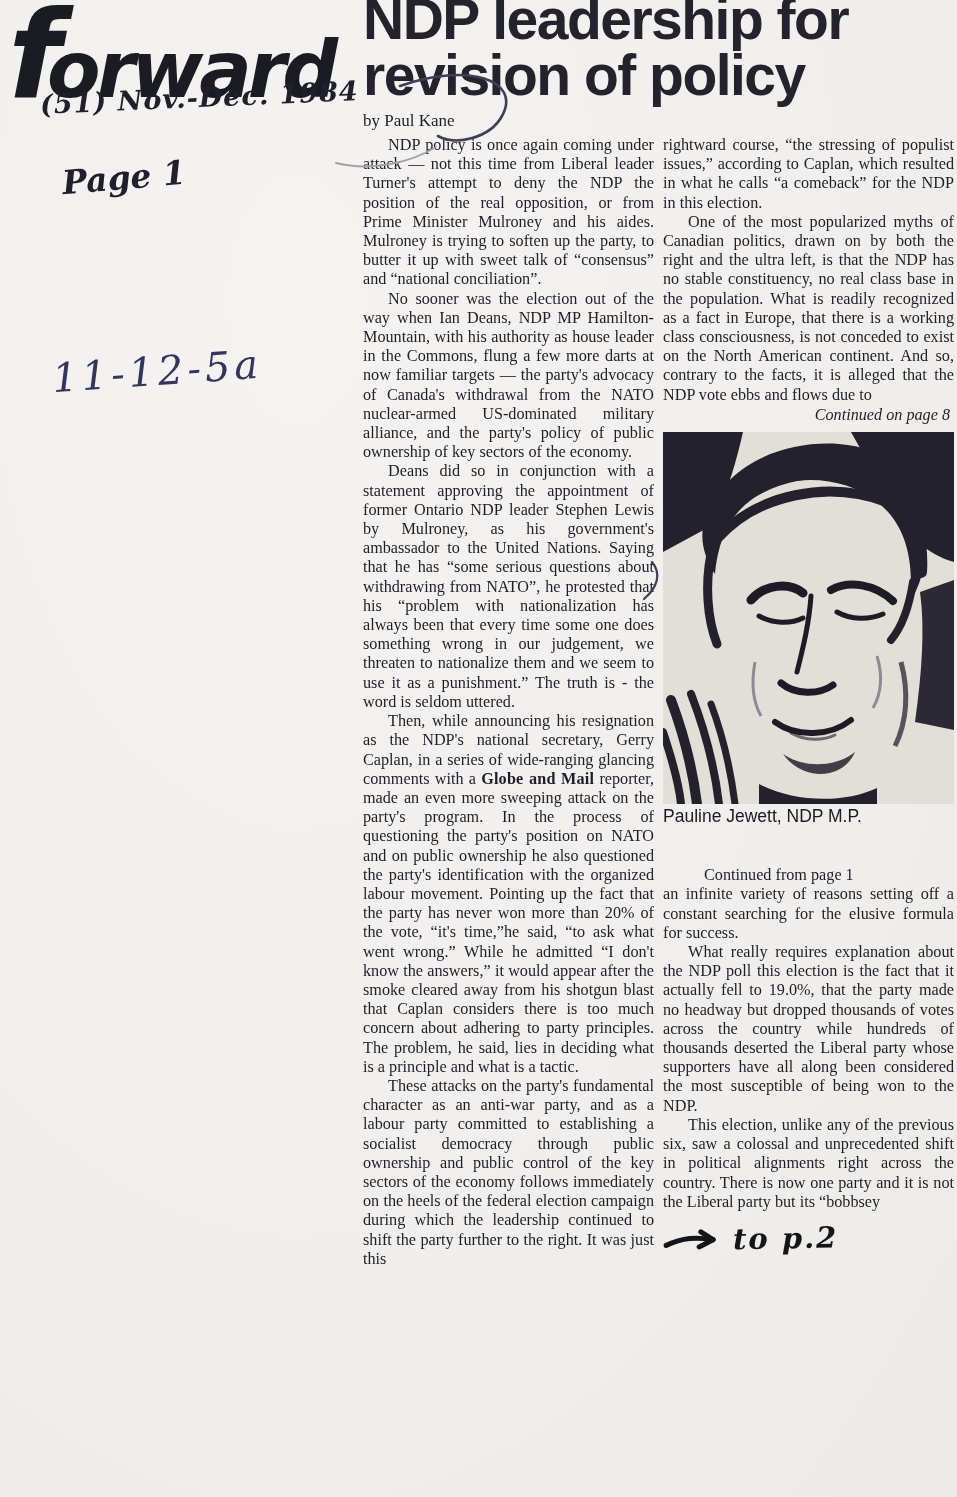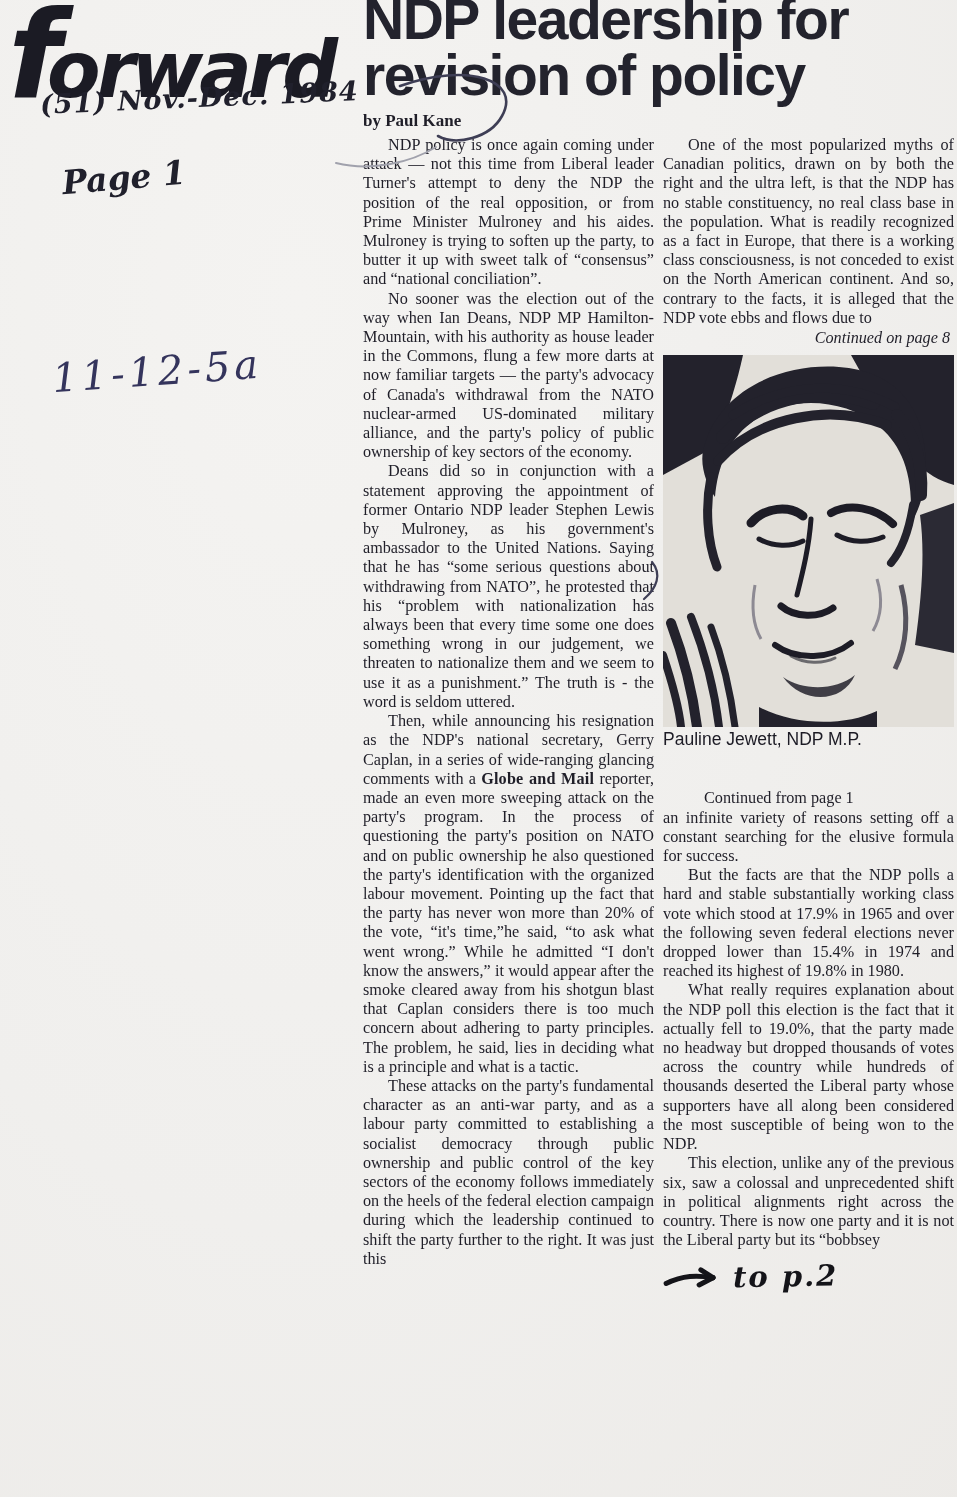--- a/index.html
+++ b/index.html
@@ -26,21 +26,21 @@
   .issue-note{position:absolute;left:40px;top:82px;font-size:27px;font-weight:600;
         transform:rotate(-2.5deg);letter-spacing:1px;}
   .page-note{position:absolute;left:62px;top:158px;font-size:33px;font-weight:600;
         transform:rotate(-5deg);}
   .file-code{position:absolute;left:52px;top:348px;font-size:40px;font-weight:400;
         color:#34345c;transform:rotate(-4deg);letter-spacing:4px;}
   
   .article{position:absolute;left:363px;top:0;width:592px;}
   .headline{margin-top:-9px;font-family:"Liberation Sans", sans-serif;font-weight:700;
         font-size:57px;line-height:56px;letter-spacing:-1.5px;color:#23232d;}
-  .byline{margin-top:8px;font-size:17px;font-weight:700;}
+  .byline{margin-top:8px;font-size:17px;font-weight:400;}
   .cols{display:flex;gap:9px;margin-top:5px;}
   .col{width:291px;font-size:16.2px;line-height:19.2px;text-align:justify;}
   .col p{margin:0;text-indent:1.55em;}
   .col p.noindent{text-indent:0;}
   .col p b{letter-spacing:0.2px;}
   .continued-on{font-style:italic;text-align:right;padding-right:4px;margin-top:1px;}
   .continued-from{margin-top:40px;margin-left:41px;}
   .photo{margin-top:7px;width:291px;height:372px;}
   .photo svg{display:block;width:100%;height:100%;}
   .caption{margin-top:3px;font-family:"Liberation Sans", sans-serif;
@@ -77,20 +77,21 @@
       <div class="col">
           <p>NDP policy is once again coming under attack — not this time from Liberal leader Turner's attempt to deny the NDP the position of the real opposition, or from Prime Minister Mulroney and his aides. Mulroney is trying to soften up the party, to butter it up with sweet talk of “consensus” and “national conciliation”.</p>
           <p>No sooner was the election out of the way when Ian Deans, NDP MP Hamilton-Mountain, with his authority as house leader in the Commons, flung a few more darts at now familiar targets — the party's advocacy of Canada's withdrawal from the NATO nuclear-armed US-dominated military alliance, and the party's policy of public ownership of key sectors of the economy.</p>
           <p>Deans did so in conjunction with a statement approving the appointment of former Ontario NDP leader Stephen Lewis by Mulroney, as his government's ambassador to the United Nations. Saying that he has “some serious questions about withdrawing from NATO”, he protested that his “problem with nationalization has always been that every time some one does something wrong in our judgement, we threaten to nationalize them and we seem to use it as a punishment.” The truth is - the word is seldom uttered.</p>
           <p>Then, while announcing his resignation as the NDP's national secretary, Gerry Caplan, in a series of wide-ranging glancing comments with a <b>Globe and Mail</b> reporter, made an even more sweeping attack on the party's program. In the process of questioning the party's position on NATO and on public ownership he also questioned the party's identification with the organized labour movement. Pointing up the fact that the party has never won more than 20% of the vote, “it's time,”he said, “to ask what went wrong.” While he admitted “I don't know the answers,” it would appear after the smoke cleared away from his shotgun blast that Caplan considers there is too much concern about adhering to party principles. The problem, he said, lies in deciding what is a principle and what is a tactic.</p>
           <p>These attacks on the party's fundamental character as an anti-war party, and as a labour party committed to establishing a socialist democracy through public ownership and public control of the key sectors of the economy follows immediately on the heels of the federal election campaign during which the leadership continued to shift the party further to the right. It was just this</p>
         </div>
 
       <div class="col">
         <div>
+            <p class="noindent">rightward course, “the stressing of populist issues,” according to Caplan, which resulted in what he calls “a comeback” for the NDP in this election.</p>
             <p>One of the most popularized myths of Canadian politics, drawn on by both the right and the ultra left, is that the NDP has no stable constituency, no real class base in the population. What is readily recognized as a fact in Europe, that there is a working class consciousness, is not conceded to exist on the North American continent. And so, contrary to the facts, it is alleged that the NDP vote ebbs and flows due to</p>
           </div>
         <div class="continued-on">Continued on page 8</div>
 
         <div class="photo">
           <svg viewBox="0 0 291 372" preserveAspectRatio="none">
             <rect width="291" height="372" fill="#e2dfd9"></rect>
 
             <path d="M0,0 L80,0 C72,36 60,72 48,94 L0,120 Z" fill="#23222c"></path>
             <path d="M188,0 L291,0 L291,130 C262,122 238,98 226,68 Z" fill="#23222c"></path>
@@ -128,21 +129,20 @@
             </g>
             <path d="M120,322 C140,336 172,336 192,320 C180,348 140,350 120,322 Z" fill="#23222c" opacity="0.85"></path>
             <path d="M96,352 C130,370 180,372 214,356 L214,372 L96,372 Z" fill="#23222c"></path>
           </svg>
         </div>
         <div class="caption">Pauline Jewett, NDP M.P.</div>
 
         <div class="continued-from">Continued from page 1</div>
         <div>
             <p class="noindent">an infinite variety of reasons setting off a constant searching for the elusive formula for success.</p>
-            <p>But the facts are that the NDP polls a hard and stable substantially working class vote which stood at 17.9% in 1965 and over the following seven federal elections never dropped lower than 15.4% in 1974 and reached its highest of 19.8% in 1980.</p>
             <p>What really requires explanation about the NDP poll this election is the fact that it actually fell to 19.0%, that the party made no headway but dropped thousands of votes across the country while hundreds of thousands deserted the Liberal party whose supporters have all along been considered the most susceptible of being won to the NDP.</p>
             <p>This election, unlike any of the previous six, saw a colossal and unprecedented shift in political alignments right across the country. There is now one party and it is not the Liberal party but its “bobbsey</p>
           </div>
 
         <div class="margin-note">
           <svg width="62" height="30" viewBox="0 0 62 30">
             <g stroke="#141419" stroke-width="5" fill="none" stroke-linecap="round" stroke-linejoin="round">
               <path d="M3,19 C20,11 34,11 50,14"></path>
               <path d="M50,14 L38,6"></path>
               <path d="M50,14 L36,21"></path>

